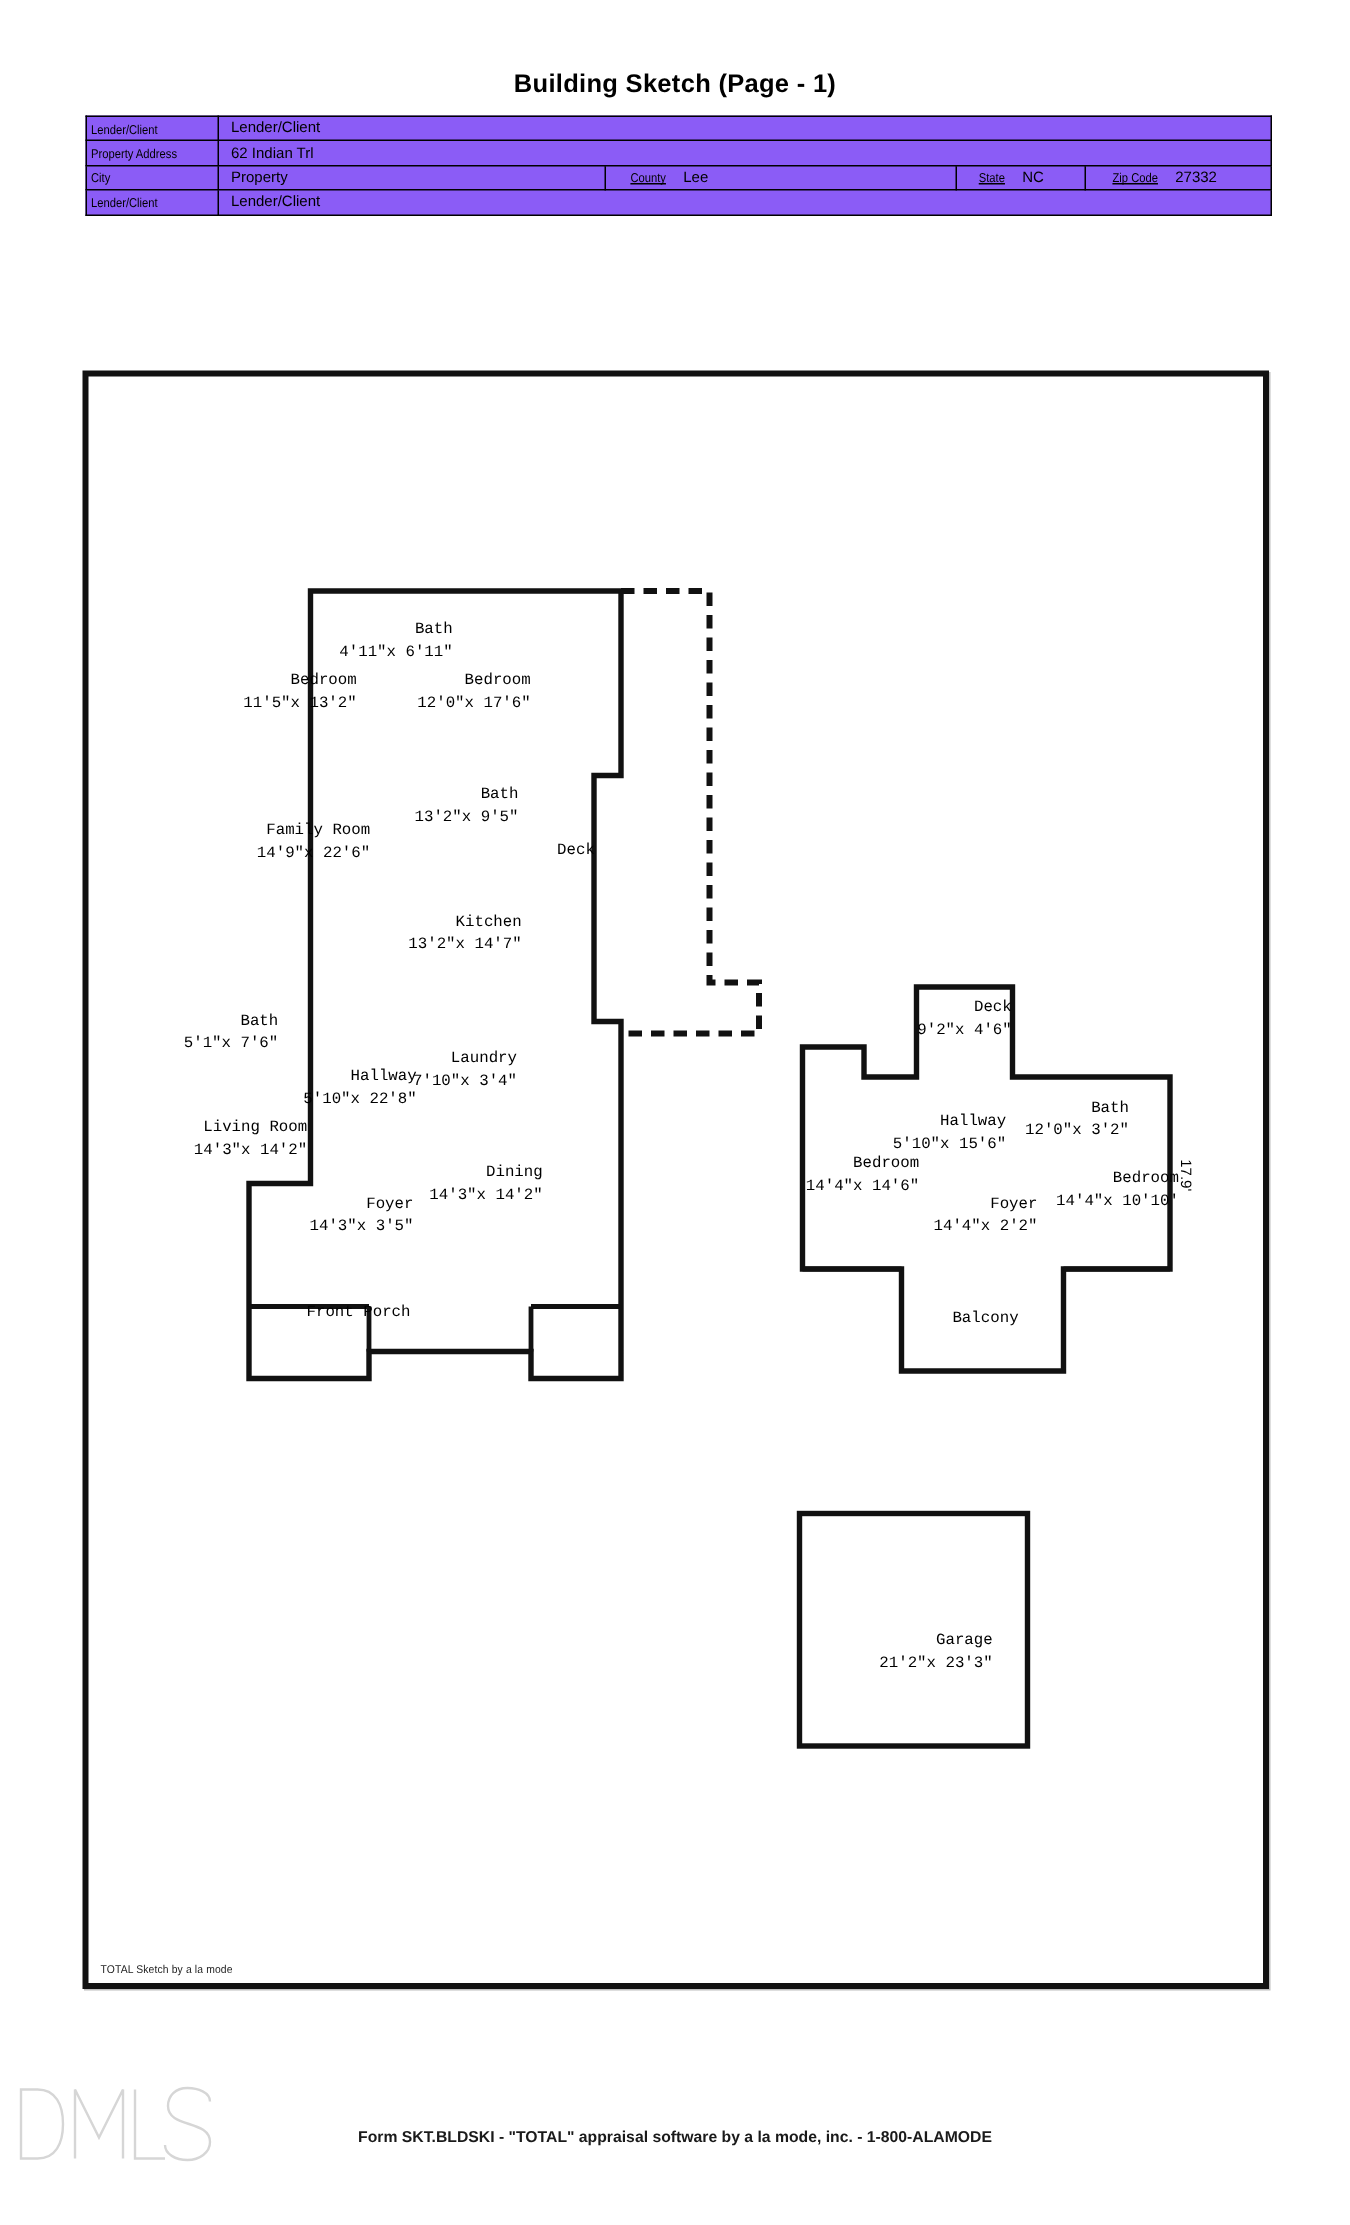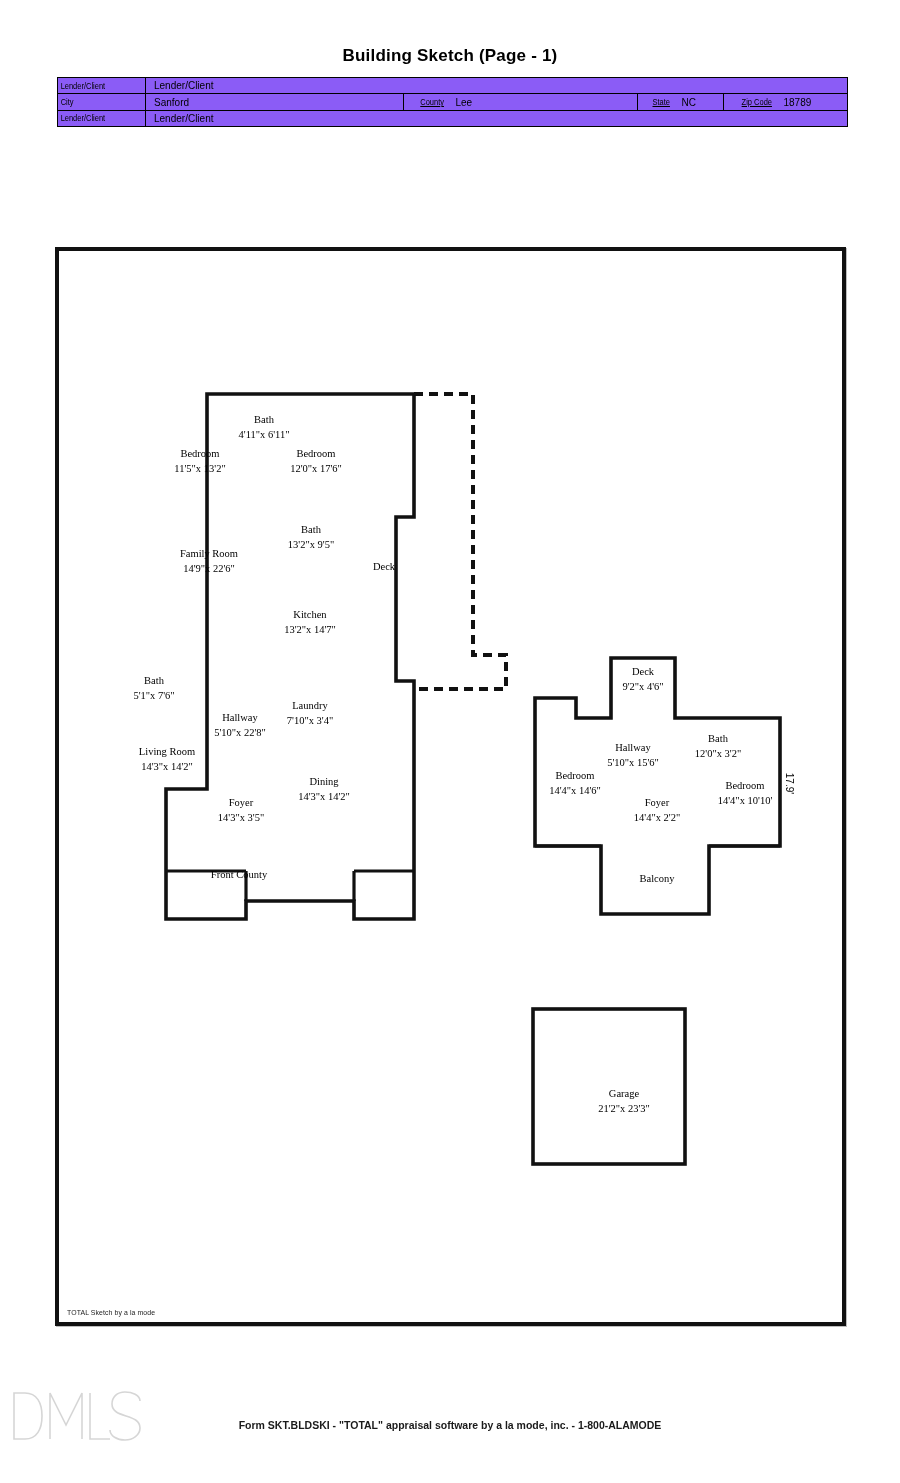--- a/index.html
+++ b/index.html
@@ -84,27 +84,27 @@
 
   
   .plan-svg { position: absolute; overflow: visible; }
   .wall { fill: none; stroke: #111; stroke-width: 3.6; stroke-linejoin: miter; stroke-linecap: square; }
   .wall-thin { fill: none; stroke: #111; stroke-width: 3.2; stroke-linejoin: miter; }
   .deck-wall { fill: none; stroke: #111; stroke-width: 4.0; stroke-dasharray: 9 6; stroke-linecap: butt; }
 
   
   .room {
     position: absolute;
-    text-align: center;
+    text-align: right;
     font-size: 10.5px;
     line-height: 14.5px;
     color: #000;
     white-space: nowrap;
     transform: translateX(-50%);
-    font-family: Liberation Serif, serif;
+    font-family: Liberation Mono, monospace;
   }
   .room .rn { display: block; }
   .room .rd { display: block; }
   .dim-vert {
     position: absolute;
     font-size: 10px;
     white-space: nowrap;
     transform-origin: center center;
     transform: rotate(90deg);
   }
@@ -135,42 +135,50 @@
     <tr>
       <td class="cell-lbl">
         <span class="lbl">Lender/Client</span>
       </td>
       <td colspan="7">
         <span class="val">Lender/Client</span>
       </td>
     </tr>
     <tr>
       <td class="cell-lbl">
+        <span class="lbl">Property Address</span>
+      </td>
+      <td colspan="7">
+        <span class="val">62 Indian Trl</span>
+      </td>
+    </tr>
+    <tr>
+      <td class="cell-lbl">
         <span class="lbl">City</span>
       </td>
       <td style="width:258px">
-        <span class="val">Sanford</span>
+        <span class="val">Property</span>
       </td>
       <td class="cell-lbl-r" style="width:44px;border-right:none">
         <span class="lbl">County</span>
       </td>
       <td style="width:190px;border-left:none">
         <span class="val">Lee</span>
       </td>
       <td class="cell-lbl-r" style="width:36px;border-right:none">
         <span class="lbl">State</span>
       </td>
       <td style="width:50px;border-left:none">
         <span class="val">NC</span>
       </td>
       <td class="cell-lbl-r" style="width:52px;border-right:none">
         <span class="lbl">Zip Code</span>
       </td>
       <td style="border-left:none">
-        <span class="val">18789</span>
+        <span class="val">27332</span>
       </td>
     </tr>
     <tr>
       <td class="cell-lbl">
         <span class="lbl">Lender/Client</span>
       </td>
       <td colspan="7">
         <span class="val">Lender/Client</span>
       </td>
     </tr>
@@ -251,21 +259,21 @@
   </div>
   <div class="room" style="left:265px; top:494px;margin-top:30px;">
     <span class="rn">Dining</span>
     <span class="rd">14'3"x 14'2"</span>
   </div>
   <div class="room" style="left:182px; top:545px;">
     <span class="rn">Foyer</span>
     <span class="rd">14'3"x 3'5"</span>
   </div>
   <div class="room" style="left:180px; top:617px;">
-    <span class="rn">Front County</span>
+    <span class="rn">Front Porch</span>
     <span class="rd"></span>
   </div>
 
   <svg class="plan-svg" style="left:470px; top:395px;" width="270" height="275" viewBox="0 0 270 275">
     <path class="wall" d="M 6 52
                           L 47 52
                           L 47 72
                           L 82 72
                           L 82 12
                           L 146 12

